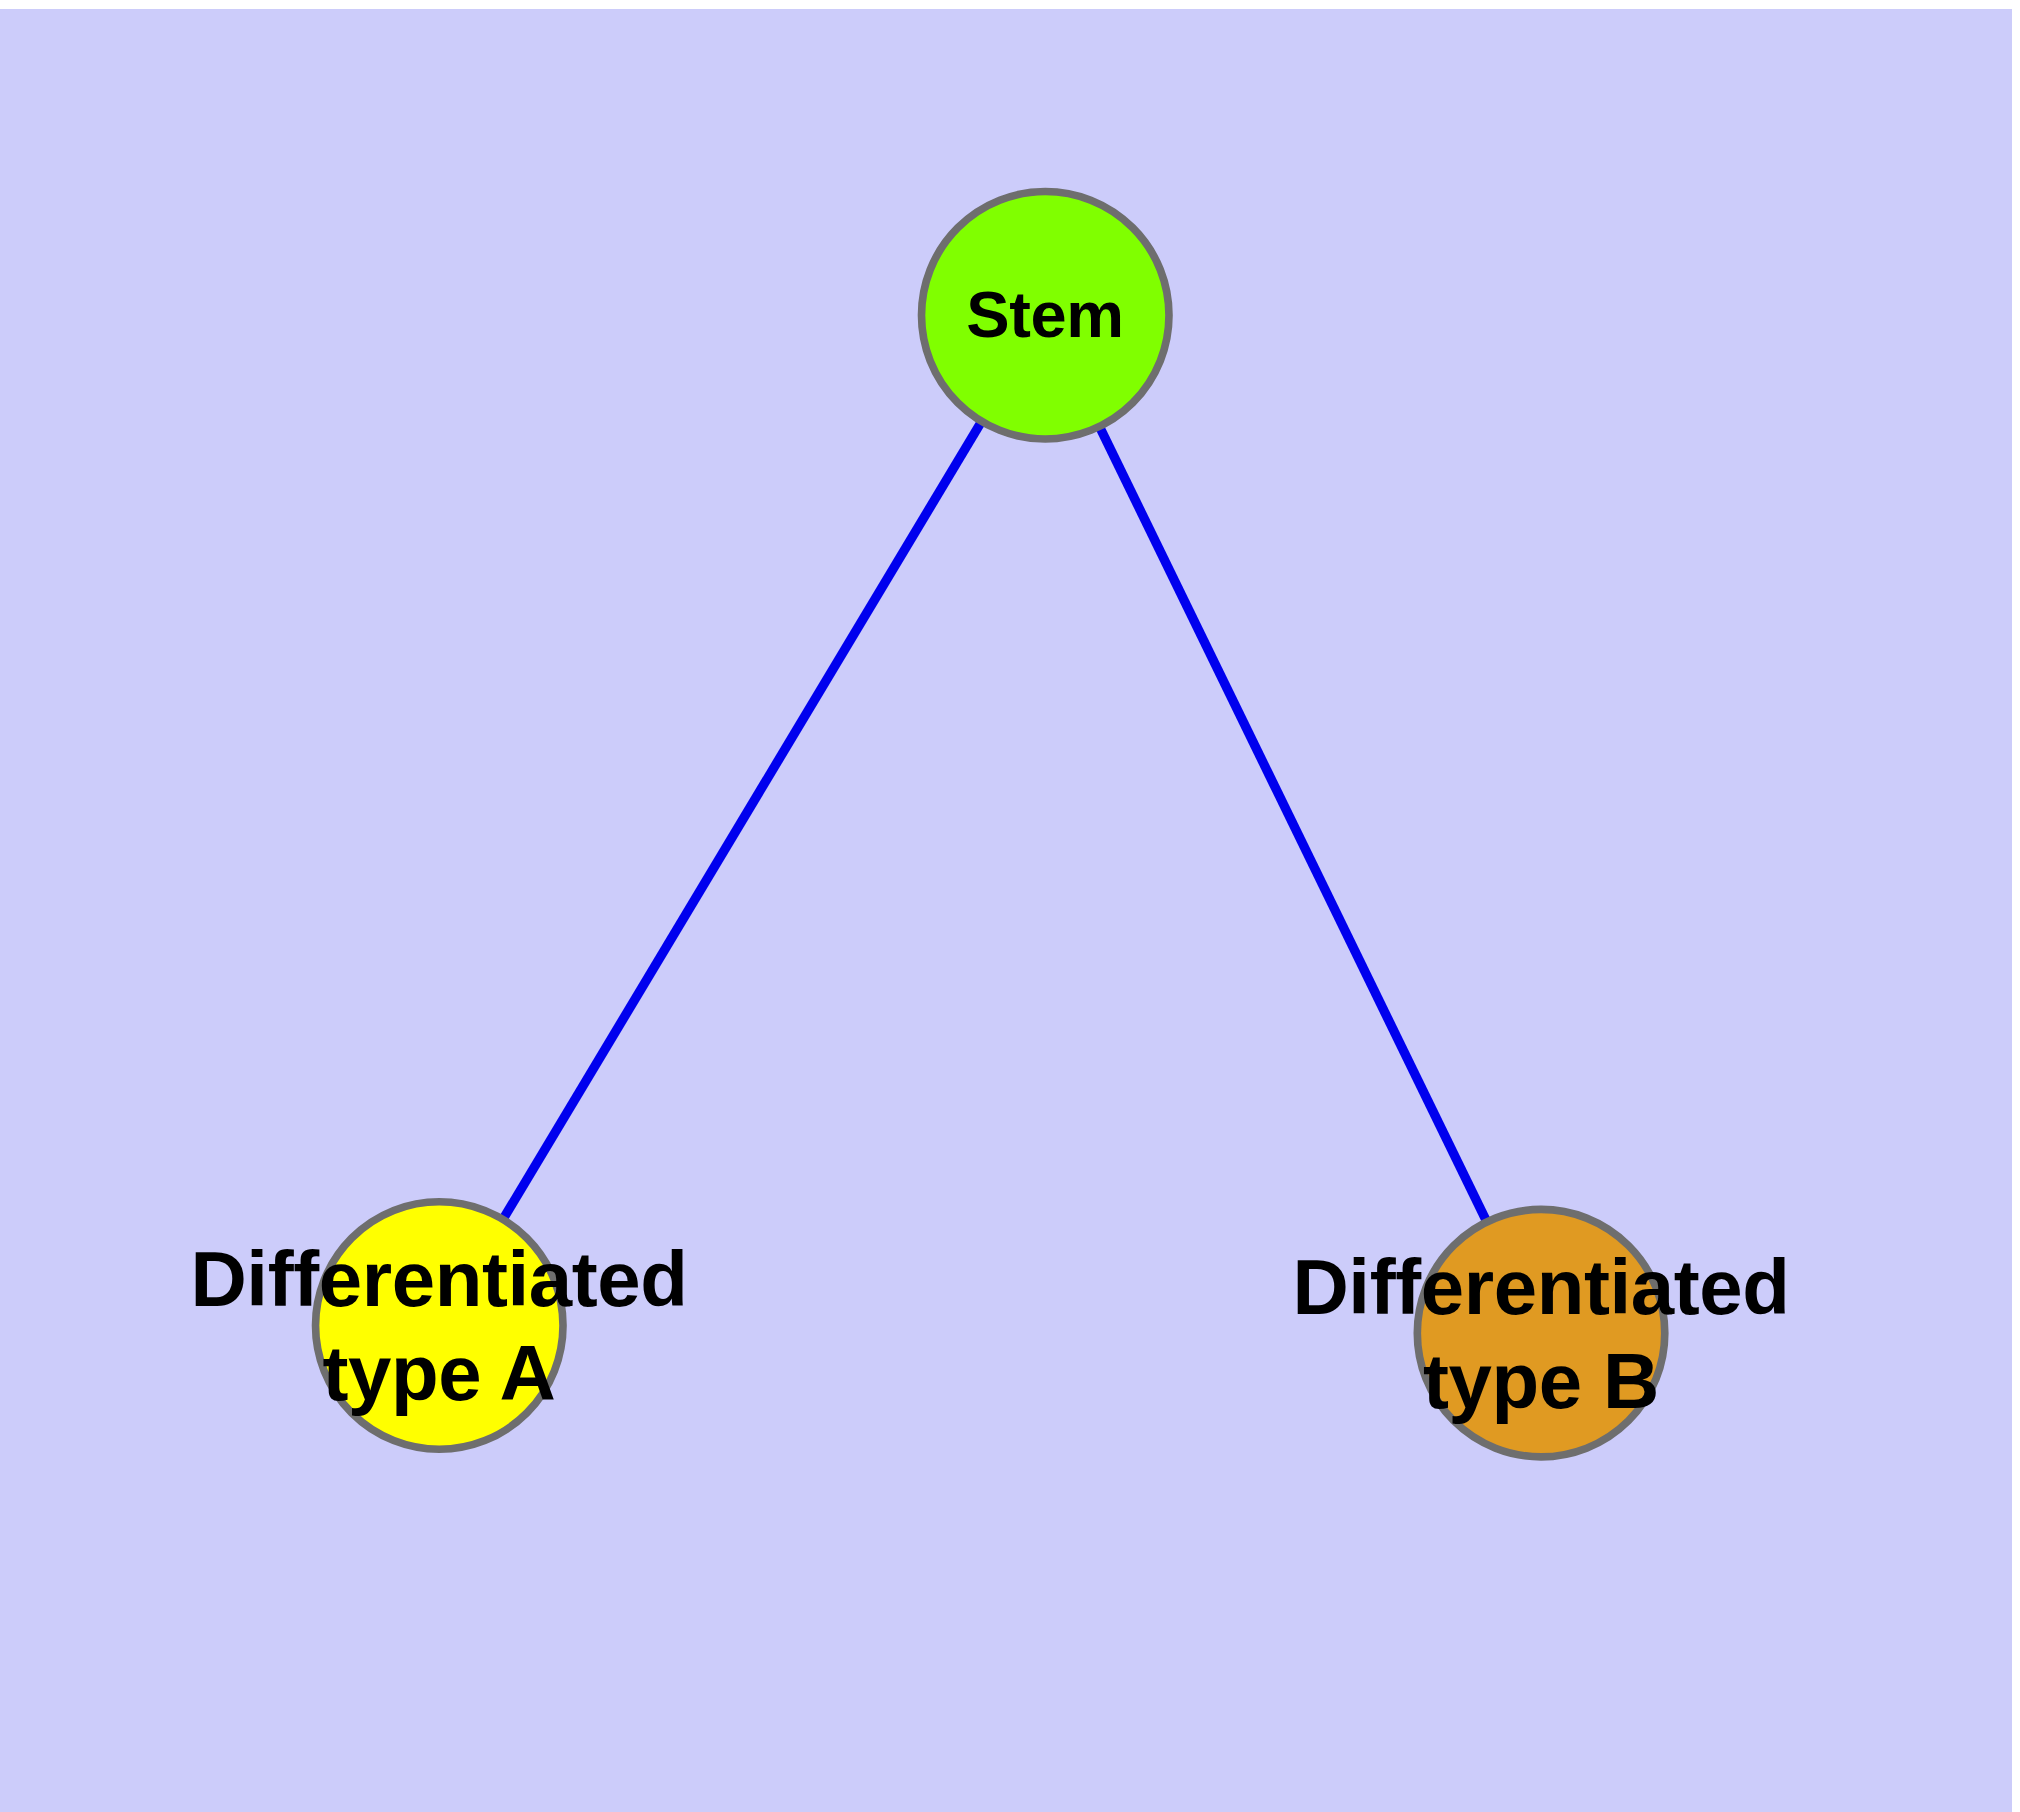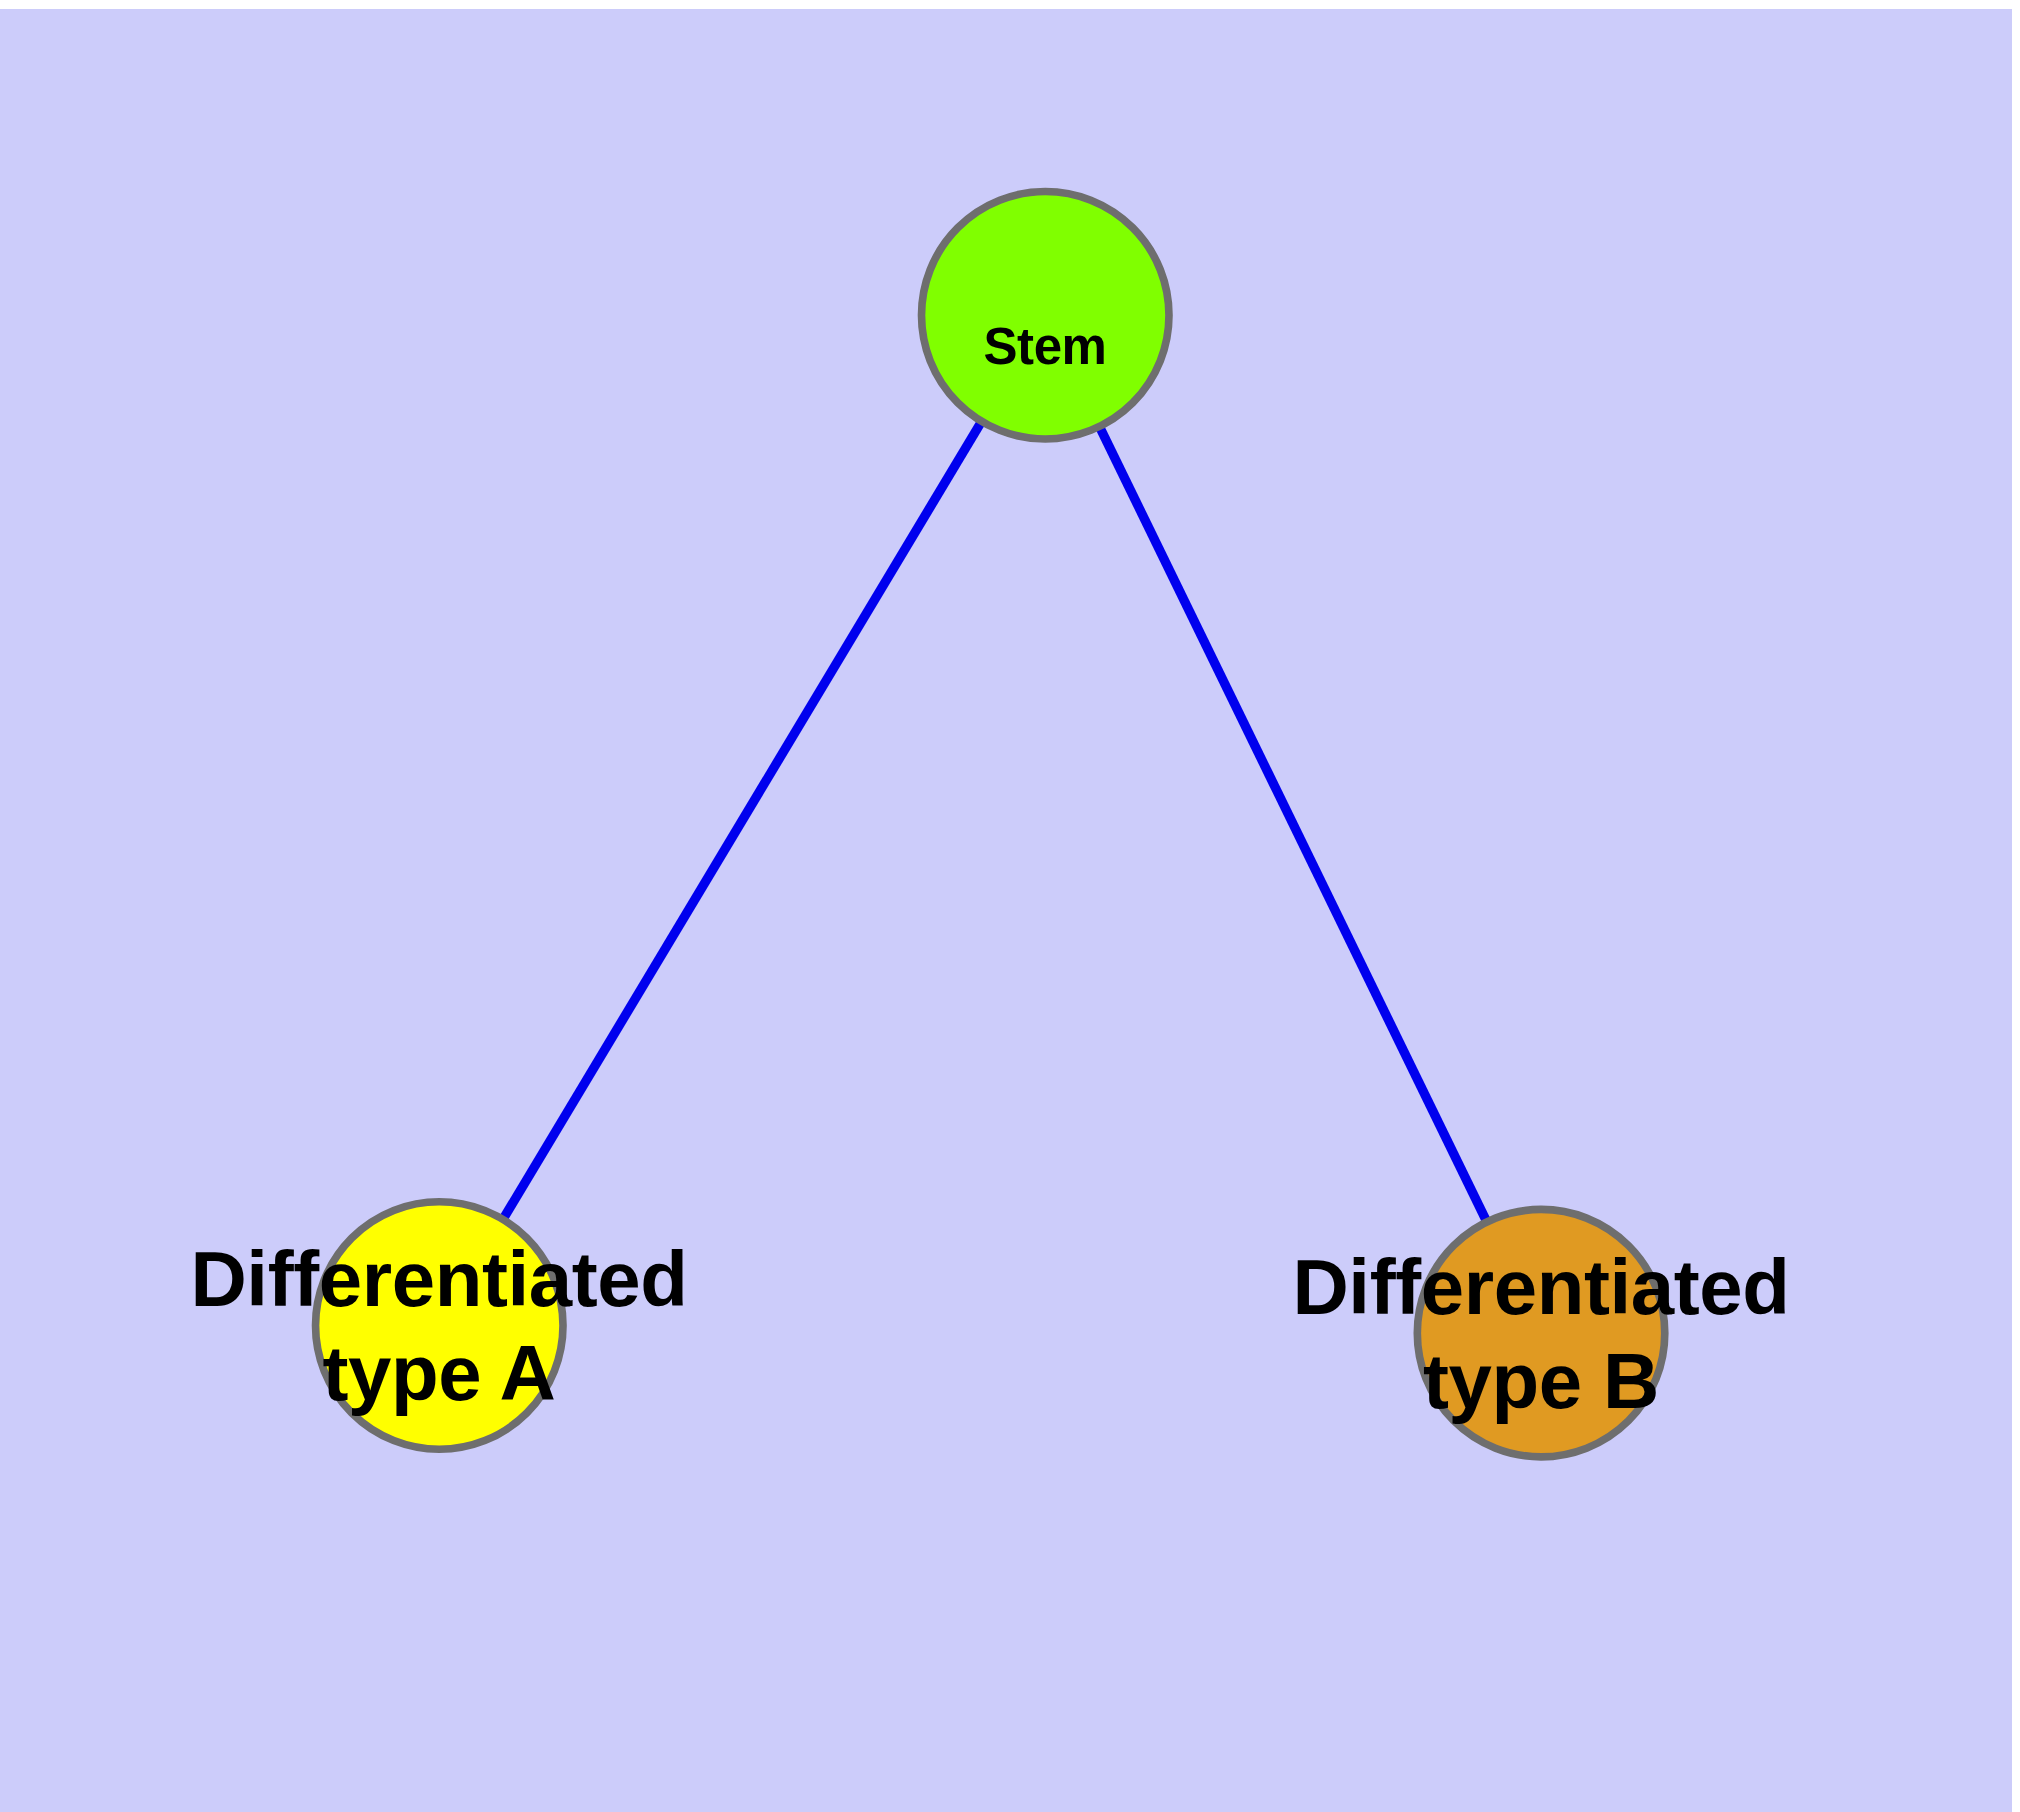--- a/index.html
+++ b/index.html
@@ -37,22 +37,21 @@
     color: #000000;
     line-height: 1.20;
     white-space: pre;
     letter-spacing: -0.4px;
     pointer-events: none;
     transform: translate(-50%, -50%);
   }
   #label-stem {
     left: 1045px;
     top: 315px;
-    font-size: 51px;
-    margin-top: 32px;
+    font-size: 65px;
   }
   #label-type-a {
     left: 439px;
     top: 1327px;
     font-size: 78px;
   }
   #label-type-b {
     left: 1541px;
     top: 1335px;
     font-size: 78px;

